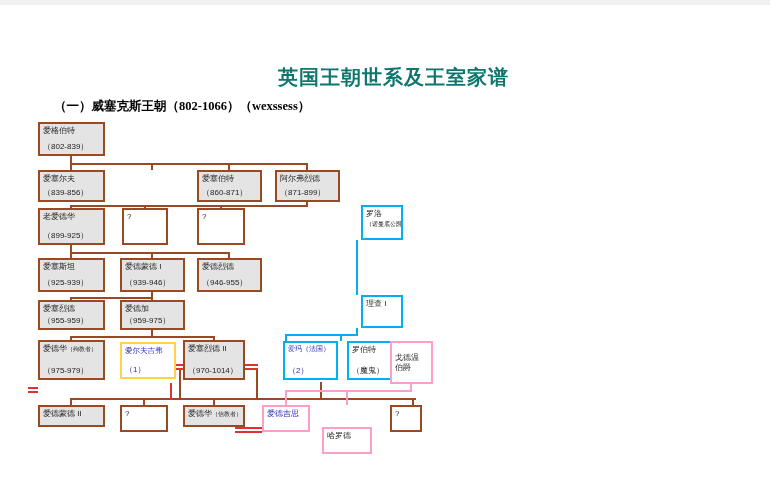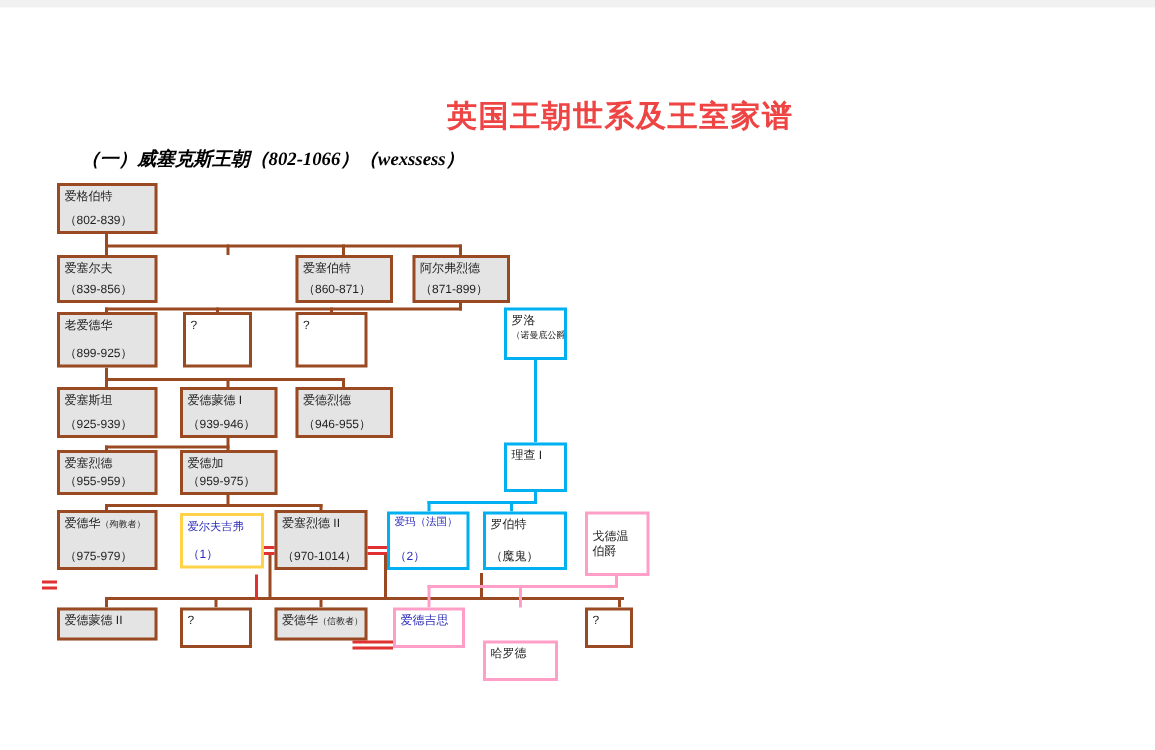--- a/index.html
+++ b/index.html
@@ -4,37 +4,37 @@
 <style>
   html,body{margin:0;padding:0;}
   #stage{
     position:relative;width:770px;height:500px;background:#ffffff;overflow:hidden;
     font-family:"Liberation Sans",sans-serif;
   }
   #top-edge{position:absolute;left:0;top:0;width:770px;height:5px;background:#f1f1f1;}
   #doc-title{
     position:absolute;left:278px;top:64px;
     font-family:Liberation Mono, monospace;font-weight:bold;font-size:20px;
-    color:#ef4444;letter-spacing:1px;white-space:nowrap;margin-left:20px;
+    color:#0f766e;letter-spacing:1px;white-space:nowrap;
   }
   #doc-subtitle{
     position:absolute;left:54px;top:98px;
     font-family:"Liberation Serif",serif;font-weight:bold;font-size:12.5px;
-    color:#000;white-space:nowrap;font-style:italic;
+    color:#000;white-space:nowrap;
   }
   .box{
     position:absolute;box-sizing:border-box;background:#fff;
     border:2px solid var(--wessex_border,#9a4a22);
     font-size:8px;line-height:1.2;color:#1e1e1e;
     padding:2px 3px;display:flex;flex-direction:column;justify-content:space-between;
     z-index:2;overflow:hidden;
   }
   .box.top{justify-content:flex-start;}
   .gray{background:var(--node_fill,#e4e4e4);}
-  .cyan{border-color:var(--normandy,#00b0f0);}
+  .cyan{border-color:var(--normandy,#00b0f0);margin-left:25px;}
   .pink{border-color:var(--godwin,#ff9fc7);justify-content:center;}
   .yellow{border-color:var(--highlight,#ffd24a);}
   .blue{color:var(--blue_text,#2b2bbb);}
   .name{white-space:nowrap;}
   .epithet{font-size:6px;}
   .sub{font-size:6px;white-space:nowrap;margin-top:2px;}
   .dates{white-space:nowrap;}
   .ln{position:absolute;background:var(--wessex_border,#9a4a22);z-index:1;}
   .ln.c{background:var(--normandy,#00b0f0);}
   .ln.p{background:var(--godwin,#ff9fc7);}

